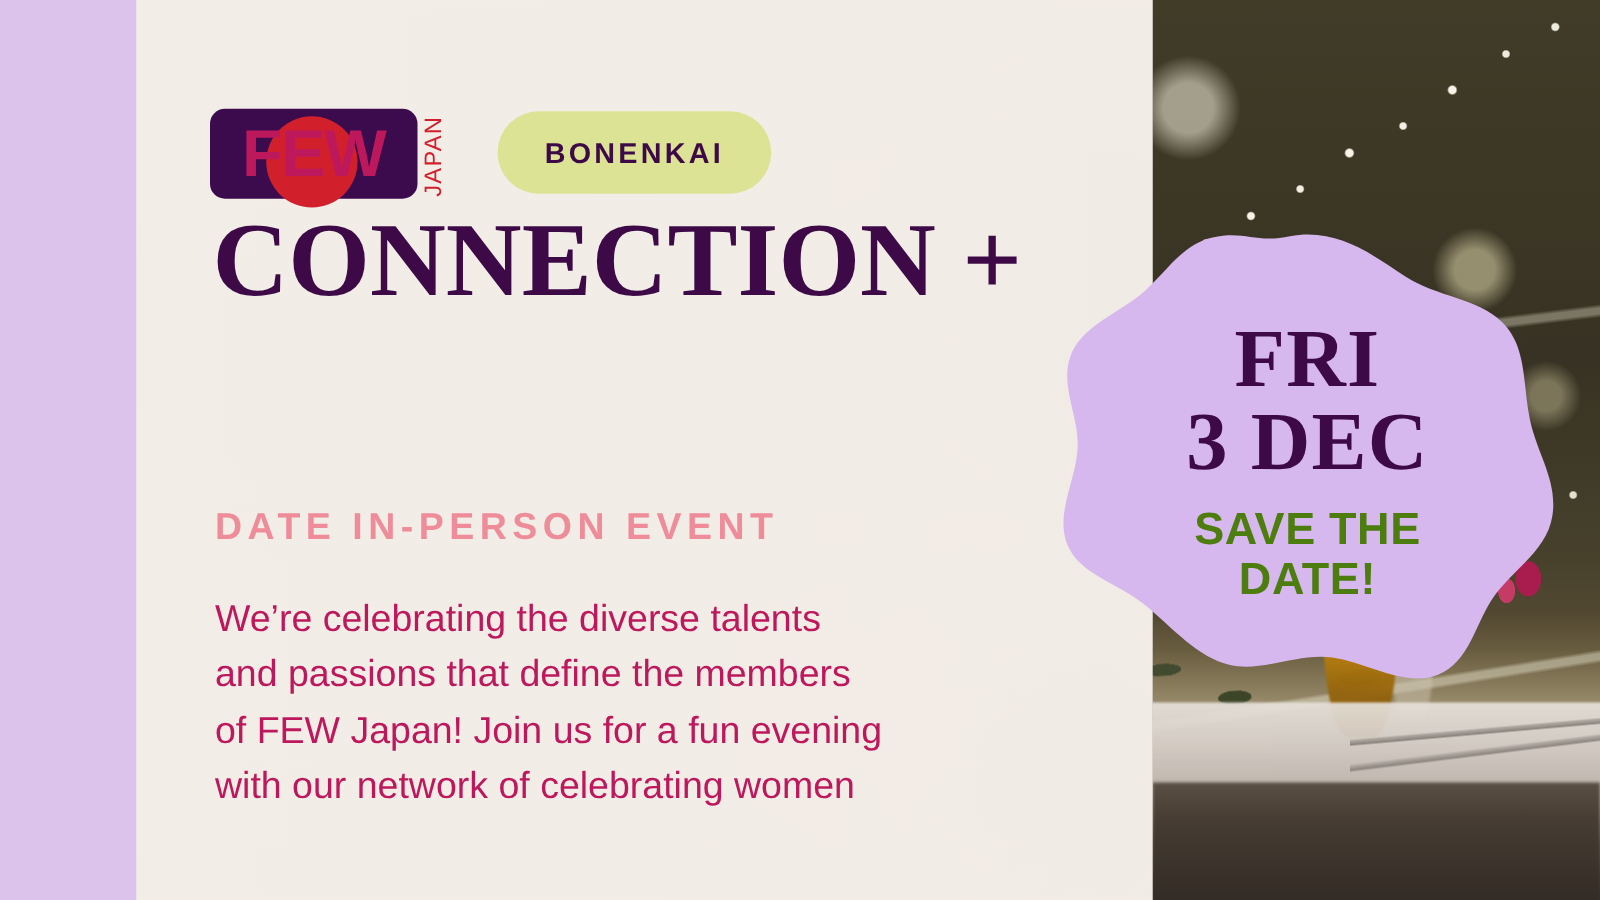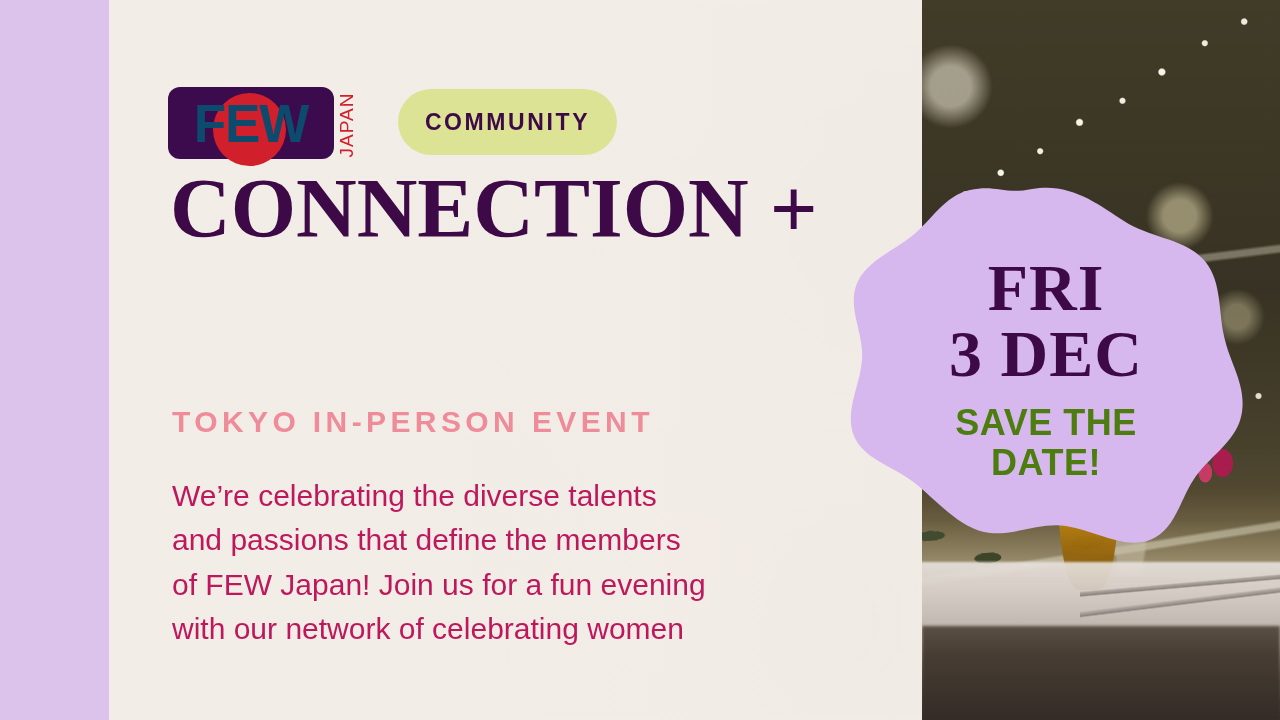--- a/index.html
+++ b/index.html
@@ -360,35 +360,35 @@
   <div class="left-panel" style="background: rgb(243, 237, 232);">
     <div class="left-wash"></div>
     <div class="left-fadeveil"></div>
   </div>
 
   <div class="lav-bar" style="background: rgb(220, 195, 236);"></div>
 
   <div class="logo-wrap">
     <div class="logo-box" style="background: rgb(59, 11, 77);"></div>
     <div class="logo-circle" style="background: rgb(209, 32, 44);"></div>
-    <div class="logo-text" style="color: #0c4a6e;">FEW</div>
+    <div class="logo-text" style="color: #be185d;">FEW</div>
     <div class="logo-japan">
       <span style="color: rgb(209, 32, 44);">JAPAN</span>
     </div>
   </div>
 
   <div class="pill" style="background: rgb(221, 227, 148);">
-    <span class="pill-label" style="color: rgb(61, 10, 71);">COMMUNITY</span>
+    <span class="pill-label" style="color: rgb(61, 10, 71);">BONENKAI</span>
   </div>
 
   <div class="headline" style="color: rgb(61, 10, 71);">
     <span class="l1">CONNECTION +</span>
   </div>
 
-  <div class="subtitle" style="color: rgb(239, 140, 154);">TOKYO IN-PERSON EVENT</div>
+  <div class="subtitle" style="color: rgb(239, 140, 154);">DATE IN-PERSON EVENT</div>
 
   <div class="body-copy" style="color: #be185d;">
     <span class="bl">We’re celebrating the diverse talents</span>
     <span class="bl">and passions that define the members</span>
     <span class="bl">of FEW Japan! Join us for a fun evening</span>
     <span class="bl">with our network of celebrating women</span>
   </div>
 
   <div class="badge">
     <svg viewBox="0 0 400 362" preserveAspectRatio="none">

